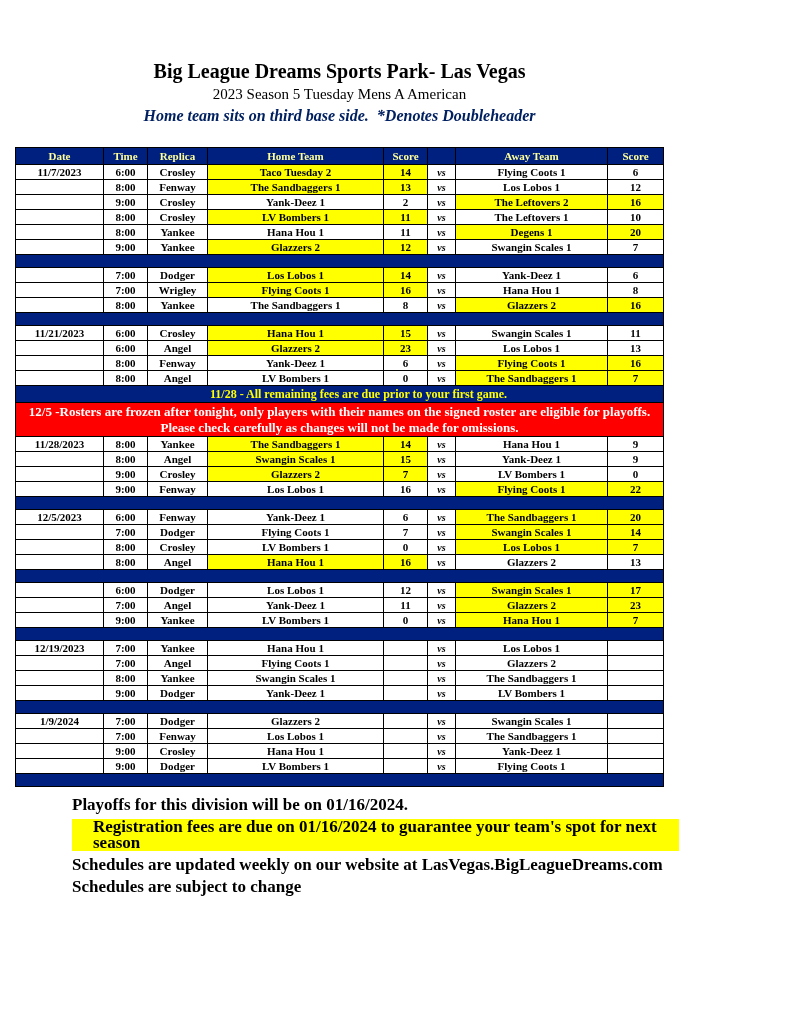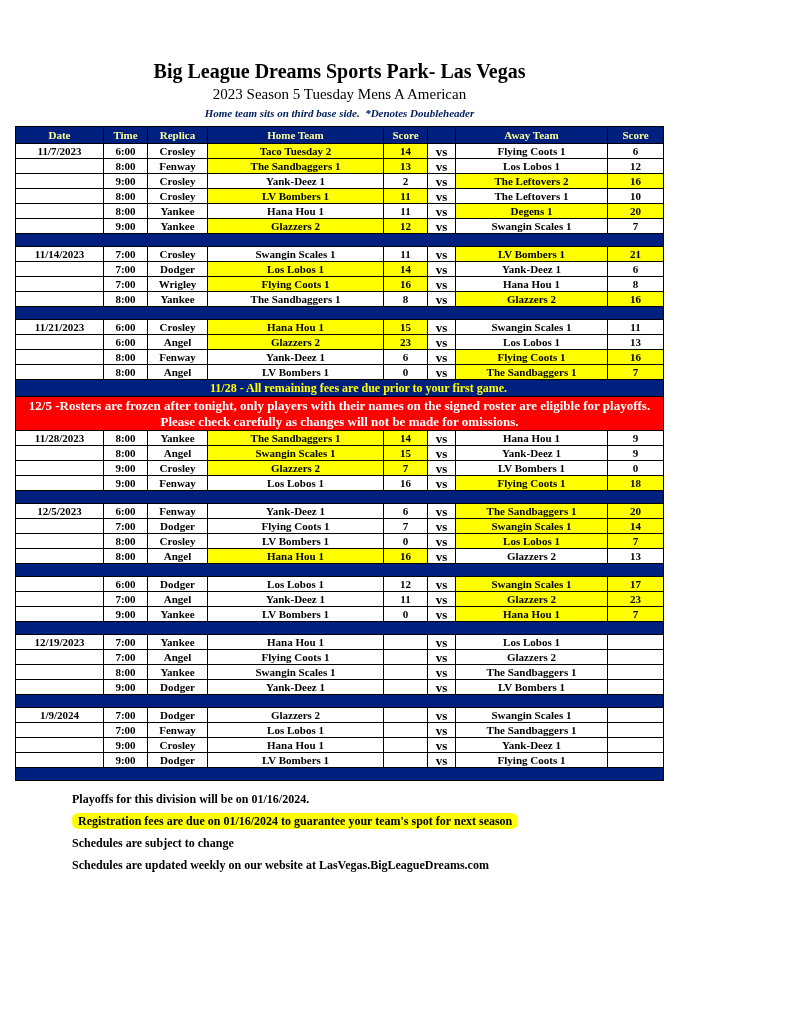--- a/index.html
+++ b/index.html
@@ -9,32 +9,32 @@
   --header-text:#FFFF99;
   --note-color:#002060;
 }
 *{box-sizing:border-box;}
 html,body{margin:0;padding:0;background:#fff;}
 body{width:791px;min-height:1024px;font-family:"Liberation Serif",serif;color:#000;}
 .page{width:679px;min-height:1024px;background:#fff;padding-top:60px;}
 .header-block{text-align:center;margin-bottom:4px;}
 .title{font-size:20px;font-weight:bold;margin:0;}
 .subtitle{font-size:15px;font-weight:normal;margin:3px 0 0;}
-.note{font-size:11px;font-weight:bold;font-style:italic;color:var(--note-color);margin-top:4px;white-space:pre;}
-table.schedule{border-collapse:collapse;margin:7px auto 0;width:648px;table-layout:fixed;}
+.note{font-size:16px;font-weight:bold;font-style:italic;color:var(--note-color);margin-top:4px;white-space:pre;}
+table.schedule{border-collapse:collapse;margin:22px auto 0;width:648px;table-layout:fixed;}
 .schedule th,.schedule td{border:1px solid #000;padding:0 2px;height:15px;line-height:13px;font-size:11px;font-weight:bold;text-align:center;overflow:hidden;white-space:nowrap;}
 .schedule thead th{background:var(--navy);color:var(--header-text);height:17px;}
-.schedule td.vs{font-size:13px;}
+.schedule td.vs{font-size:10px;font-style:italic;}
 .schedule td.win{background:var(--highlight-yellow);}
 .schedule td.sep{background:var(--navy);height:13px;}
 .schedule td.notice-blue{background:var(--navy);color:var(--highlight-yellow);font-size:12px;height:17px;line-height:15px;padding-left:40px;}
 .schedule td.notice-red{background:var(--notice-red);color:#fff;font-size:13px;height:34px;line-height:16px;white-space:normal;}
 .footer{margin:10px 0 0 72px;}
-.footer-line{font-size:12px;font-weight:bold;margin-bottom:6px;line-height:16px;}
-.footer-line .hl{background:var(--highlight-yellow);display:inline-block;padding:0 6px;border-radius:6px;}
+.footer-line{font-size:17px;font-weight:bold;margin-bottom:6px;line-height:16px;}
+.footer-line .hl{background:var(--highlight-yellow);display:inline-block;padding:0 21px;}
 </style>
 </head>
 <body>
 
 <div class="page">
   <div class="header-block">
     <div class="title">Big League Dreams Sports Park- Las Vegas</div>
     <div class="subtitle">2023 Season 5 Tuesday Mens A American</div>
     <div class="note">Home team sits on third base side.  *Denotes Doubleheader</div>
   </div>
@@ -120,30 +120,20 @@
           <td class="team win">Glazzers 2</td>
           <td class="score win">12</td>
           <td class="vs">vs</td>
           <td class="team">Swangin Scales 1</td>
           <td class="score">7</td>
         </tr>
         <tr>
           <td class="sep" colspan="8"></td>
         </tr>
         <tr>
-          <td class="date">11/14/2023</td>
-          <td class="time">7:00</td>
-          <td class="replica">Crosley</td>
-          <td class="team">Swangin Scales 1</td>
-          <td class="score">11</td>
-          <td class="vs">vs</td>
-          <td class="team win">LV Bombers 1</td>
-          <td class="score win">21</td>
-        </tr>
-        <tr>
           <td class="date"></td>
           <td class="time">7:00</td>
           <td class="replica">Dodger</td>
           <td class="team win">Los Lobos 1</td>
           <td class="score win">14</td>
           <td class="vs">vs</td>
           <td class="team">Yank-Deez 1</td>
           <td class="score">6</td>
         </tr>
         <tr>
@@ -249,21 +239,21 @@
           <td class="score">0</td>
         </tr>
         <tr>
           <td class="date"></td>
           <td class="time">9:00</td>
           <td class="replica">Fenway</td>
           <td class="team">Los Lobos 1</td>
           <td class="score">16</td>
           <td class="vs">vs</td>
           <td class="team win">Flying Coots 1</td>
-          <td class="score win">18</td>
+          <td class="score win">22</td>
         </tr>
         <tr>
           <td class="sep" colspan="8"></td>
         </tr>
         <tr>
           <td class="date">12/5/2023</td>
           <td class="time">6:00</td>
           <td class="replica">Fenway</td>
           <td class="team">Yank-Deez 1</td>
           <td class="score">6</td>
@@ -422,16 +412,16 @@
         </tr>
         <tr>
           <td class="sep" colspan="8"></td>
         </tr>
       </tbody>
   </table>
 
   <div class="footer">
       <div class="footer-line"><span>Playoffs for this division will be on 01/16/2024.</span></div>
       <div class="footer-line"><span class="hl">Registration fees are due on 01/16/2024 to guarantee your team's spot for next season</span></div>
+      <div class="footer-line"><span>Schedules are updated weekly on our website at LasVegas.BigLeagueDreams.com</span></div>
       <div class="footer-line"><span>Schedules are subject to change</span></div>
-      <div class="footer-line"><span>Schedules are updated weekly on our website at LasVegas.BigLeagueDreams.com</span></div>
     </div>
 </div>
 
 </body></html>

